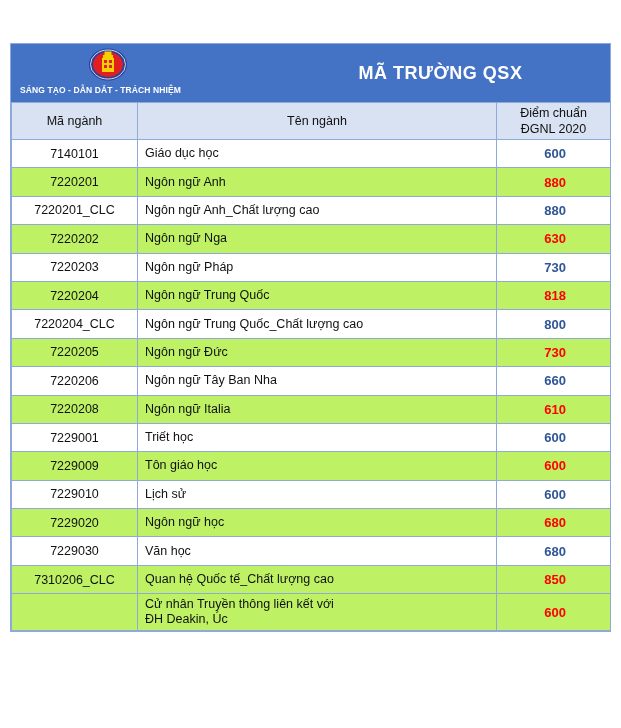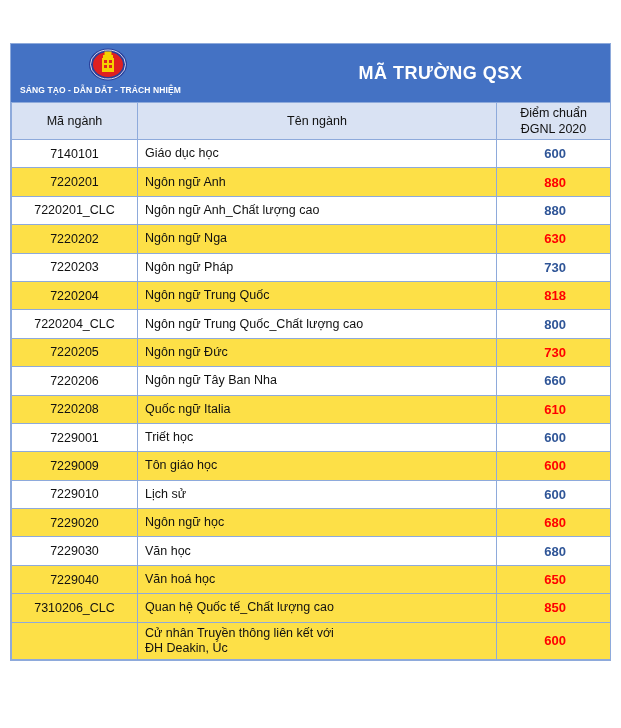--- a/index.html
+++ b/index.html
@@ -14,21 +14,21 @@
   .banner-title { position: absolute; left: 260px; right: 0; top: 0; height: 72px;
                   line-height: 58px; text-align: center; color: #ffffff;
                   font-size: 18px; font-weight: bold; letter-spacing: 0.5px; }
   table { border-collapse: collapse; width: 100%; table-layout: fixed; }
   col.c1 { width: 126px; } col.c2 { width: 359px; } col.c3 { width: 114px; }
   th, td { border: 1px solid #8eaadb; font-size: 12.5px; color: #111; padding: 0; }
   thead th { background: #d9e2f3; font-weight: normal; height: 36px; text-align: center;
              line-height: 16px; }
   td { height: 27.4px; }
   tr.odd td { background: #ffffff; margin-top: 40px; }
-  tr.even td { background: #fde047; }
+  tr.even td { background: #bef264; }
   td.code { text-align: center; }
   td.name { padding-left: 7px; line-height: 15px; }
   td.score { text-align: right; padding-right: 44px; font-weight: bold; font-size: 13px; }
   tr.odd td.score { color: #2f5597; }
   tr.even td.score { color: #ff0000; }
   tr.tall td { height: 36px; }
 </style>
 </head>
 <body>
 
@@ -107,21 +107,21 @@
         <td class="name">Ngôn ngữ Đức</td>
         <td class="score">730</td>
       </tr>
       <tr class="odd">
         <td class="code">7220206</td>
         <td class="name">Ngôn ngữ Tây Ban Nha</td>
         <td class="score">660</td>
       </tr>
       <tr class="even">
         <td class="code">7220208</td>
-        <td class="name">Quốc ngữ Italia</td>
+        <td class="name">Ngôn ngữ Italia</td>
         <td class="score">610</td>
       </tr>
       <tr class="odd">
         <td class="code">7229001</td>
         <td class="name">Triết học</td>
         <td class="score">600</td>
       </tr>
       <tr class="even">
         <td class="code">7229009</td>
         <td class="name">Tôn giáo học</td>
@@ -136,25 +136,20 @@
         <td class="code">7229020</td>
         <td class="name">Ngôn ngữ học</td>
         <td class="score">680</td>
       </tr>
       <tr class="odd">
         <td class="code">7229030</td>
         <td class="name">Văn học</td>
         <td class="score">680</td>
       </tr>
       <tr class="even">
-        <td class="code">7229040</td>
-        <td class="name">Văn hoá học</td>
-        <td class="score">650</td>
-      </tr>
-      <tr class="even">
         <td class="code">7310206_CLC</td>
         <td class="name">Quan hệ Quốc tế_Chất lượng cao</td>
         <td class="score">850</td>
       </tr>
       <tr class="even tall">
         <td class="code"></td>
         <td class="name">
           <div>Cử nhân Truyền thông liên kết với</div>
           <div>ĐH Deakin, Úc</div>
         </td>

